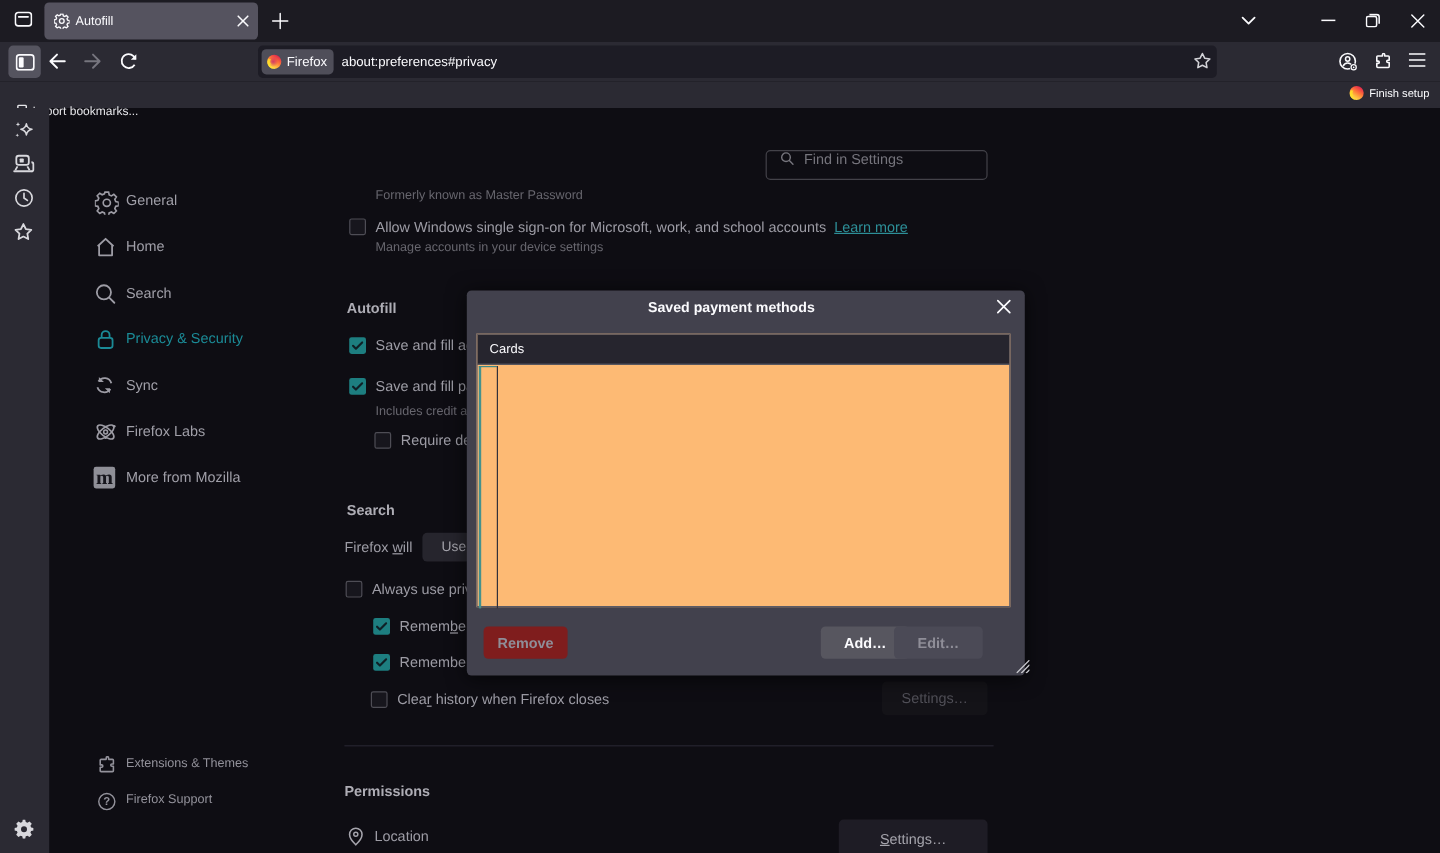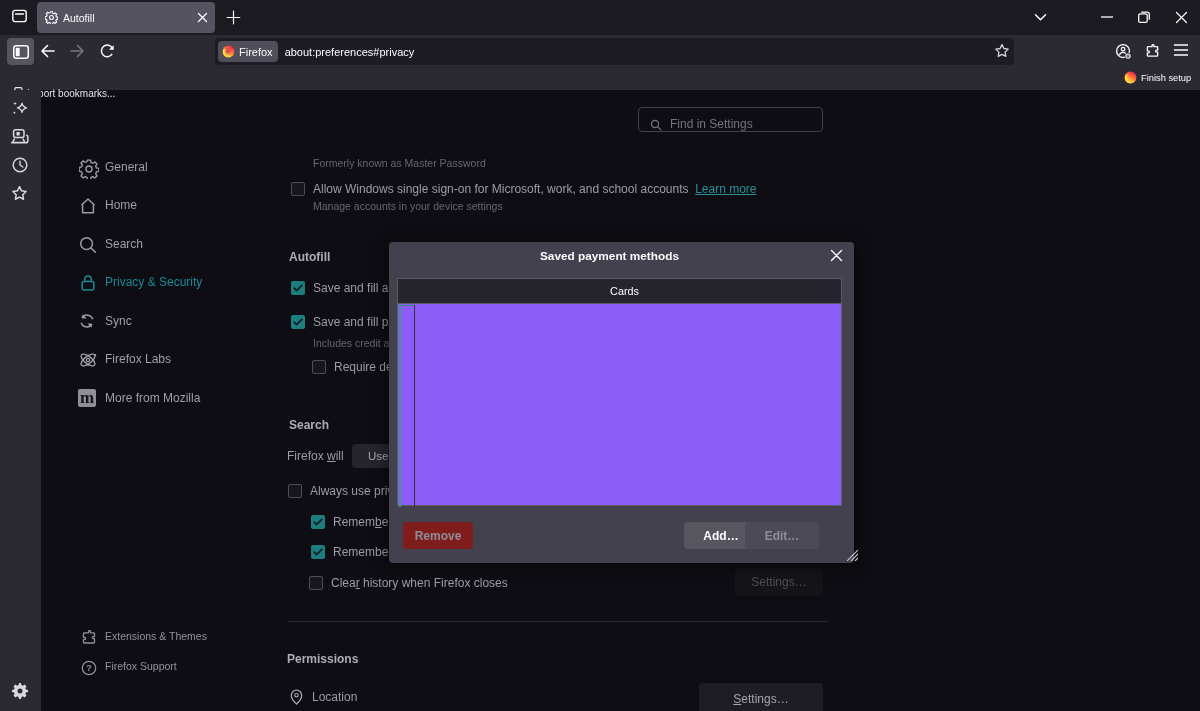--- a/index.html
+++ b/index.html
@@ -36,21 +36,21 @@
 .cbrow { position:absolute; display:flex; align-items:center; }
 .cb { width:14px; height:14px; border-radius:2px; margin-right:8px; flex:none; }
 .cb.on { background:#1d7e80; display:flex; align-items:center; justify-content:center; }
 .cb.off { background:#17161d; border:1px solid #4e4d55; }
 .link { color:#2d8f98; text-decoration:underline; }
 
 
 #dialog { left:389px; top:242px; width:465px; height:321px; background:#42414d; border-radius:4px;
   box-shadow:0 2px 16px rgba(0,0,0,0.6); z-index:50; }
 #listbox { position:absolute; left:8px; top:36px; width:445px; height:228px; border:1px solid #5b5b66;
-  background:#8b5cf6;text-align:center; }
+  background:#fdba74; }
 #lbhead { position:absolute; left:0; top:0; width:100%; height:25px; background:#26252e;
   border-bottom:1px solid #5b5b66; color:#fbfbfe; font-size:10.8px; line-height:25px; padding-left:10px; }
 .dbtn { position:absolute; top:280px; height:27px; border-radius:4px; font-size:12px; font-weight:bold;
   display:flex; align-items:center; justify-content:center; }
 </style>
 </head>
 <body>
 
 <div id="tabbar" class="abs"></div>
 <div class="abs" id="ffview" style="left:12px;top:9px;">
@@ -277,21 +277,21 @@
         <path fill="none" stroke="#93929b" stroke-width="1.3" stroke-linejoin="round" d="M5.5 2.8h2V1.6c0-.5.4-1 1-1s1 .5 1 1v1.2h3.2c.5 0 .8.3.8.8v3h-1.2c-.5 0-1 .4-1 1s.5 1 1 1h1.2v3.6c0 .5-.3.8-.8.8H3.3c-.5 0-.8-.3-.8-.8V9.4h1.2c.5 0 1-.4 1-1s-.5-1-1-1H2.5V3.6c0-.5.3-.8.8-.8h2.2z"></path>
       </svg>
     </span>Extensions &amp; Themes</div>
 <div class="bitem" style="top:659px;"><span class="ic">
       <svg width="16" height="16" viewBox="0 0 16 16">
         <circle cx="8" cy="8" r="6.7" fill="none" stroke="#93929b" stroke-width="1.2"></circle>
         <text x="8" y="11.2" text-anchor="middle" fill="#93929b" font-size="9.5" font-family="Liberation Sans" font-weight="bold">?</text>
       </svg>
     </span>Firefox Support</div>
 
-<div class="abs" id="findbox" style="left:638px;top:107px;width:185px;height:25px;border:1px solid #434249;border-radius:4px;display:flex;align-items:flex-end;color:#75747c;font-size:12px;">
+<div class="abs" id="findbox" style="left:638px;top:125px;width:185px;height:25px;border:1px solid #434249;border-radius:4px;display:flex;align-items:flex-start;color:#75747c;font-size:12px;">
   <span style="margin:0 8px 0 11px;">
       <svg width="12" height="12" viewBox="0 0 12 12">
         <circle cx="5" cy="5" r="3.6" fill="none" stroke="#75747c" stroke-width="1.2"></circle>
         <line x1="7.8" y1="7.8" x2="10.8" y2="10.8" stroke="#75747c" stroke-width="1.2" stroke-linecap="round"></line>
       </svg>
     </span>Find in Settings
 </div>
 <div class="abs gtext" style="left:313px;top:157px;">Formerly known as Master Password</div>
 <div class="cbrow" style="left:291px;top:182px;">
     <span class="cb off"></span>

